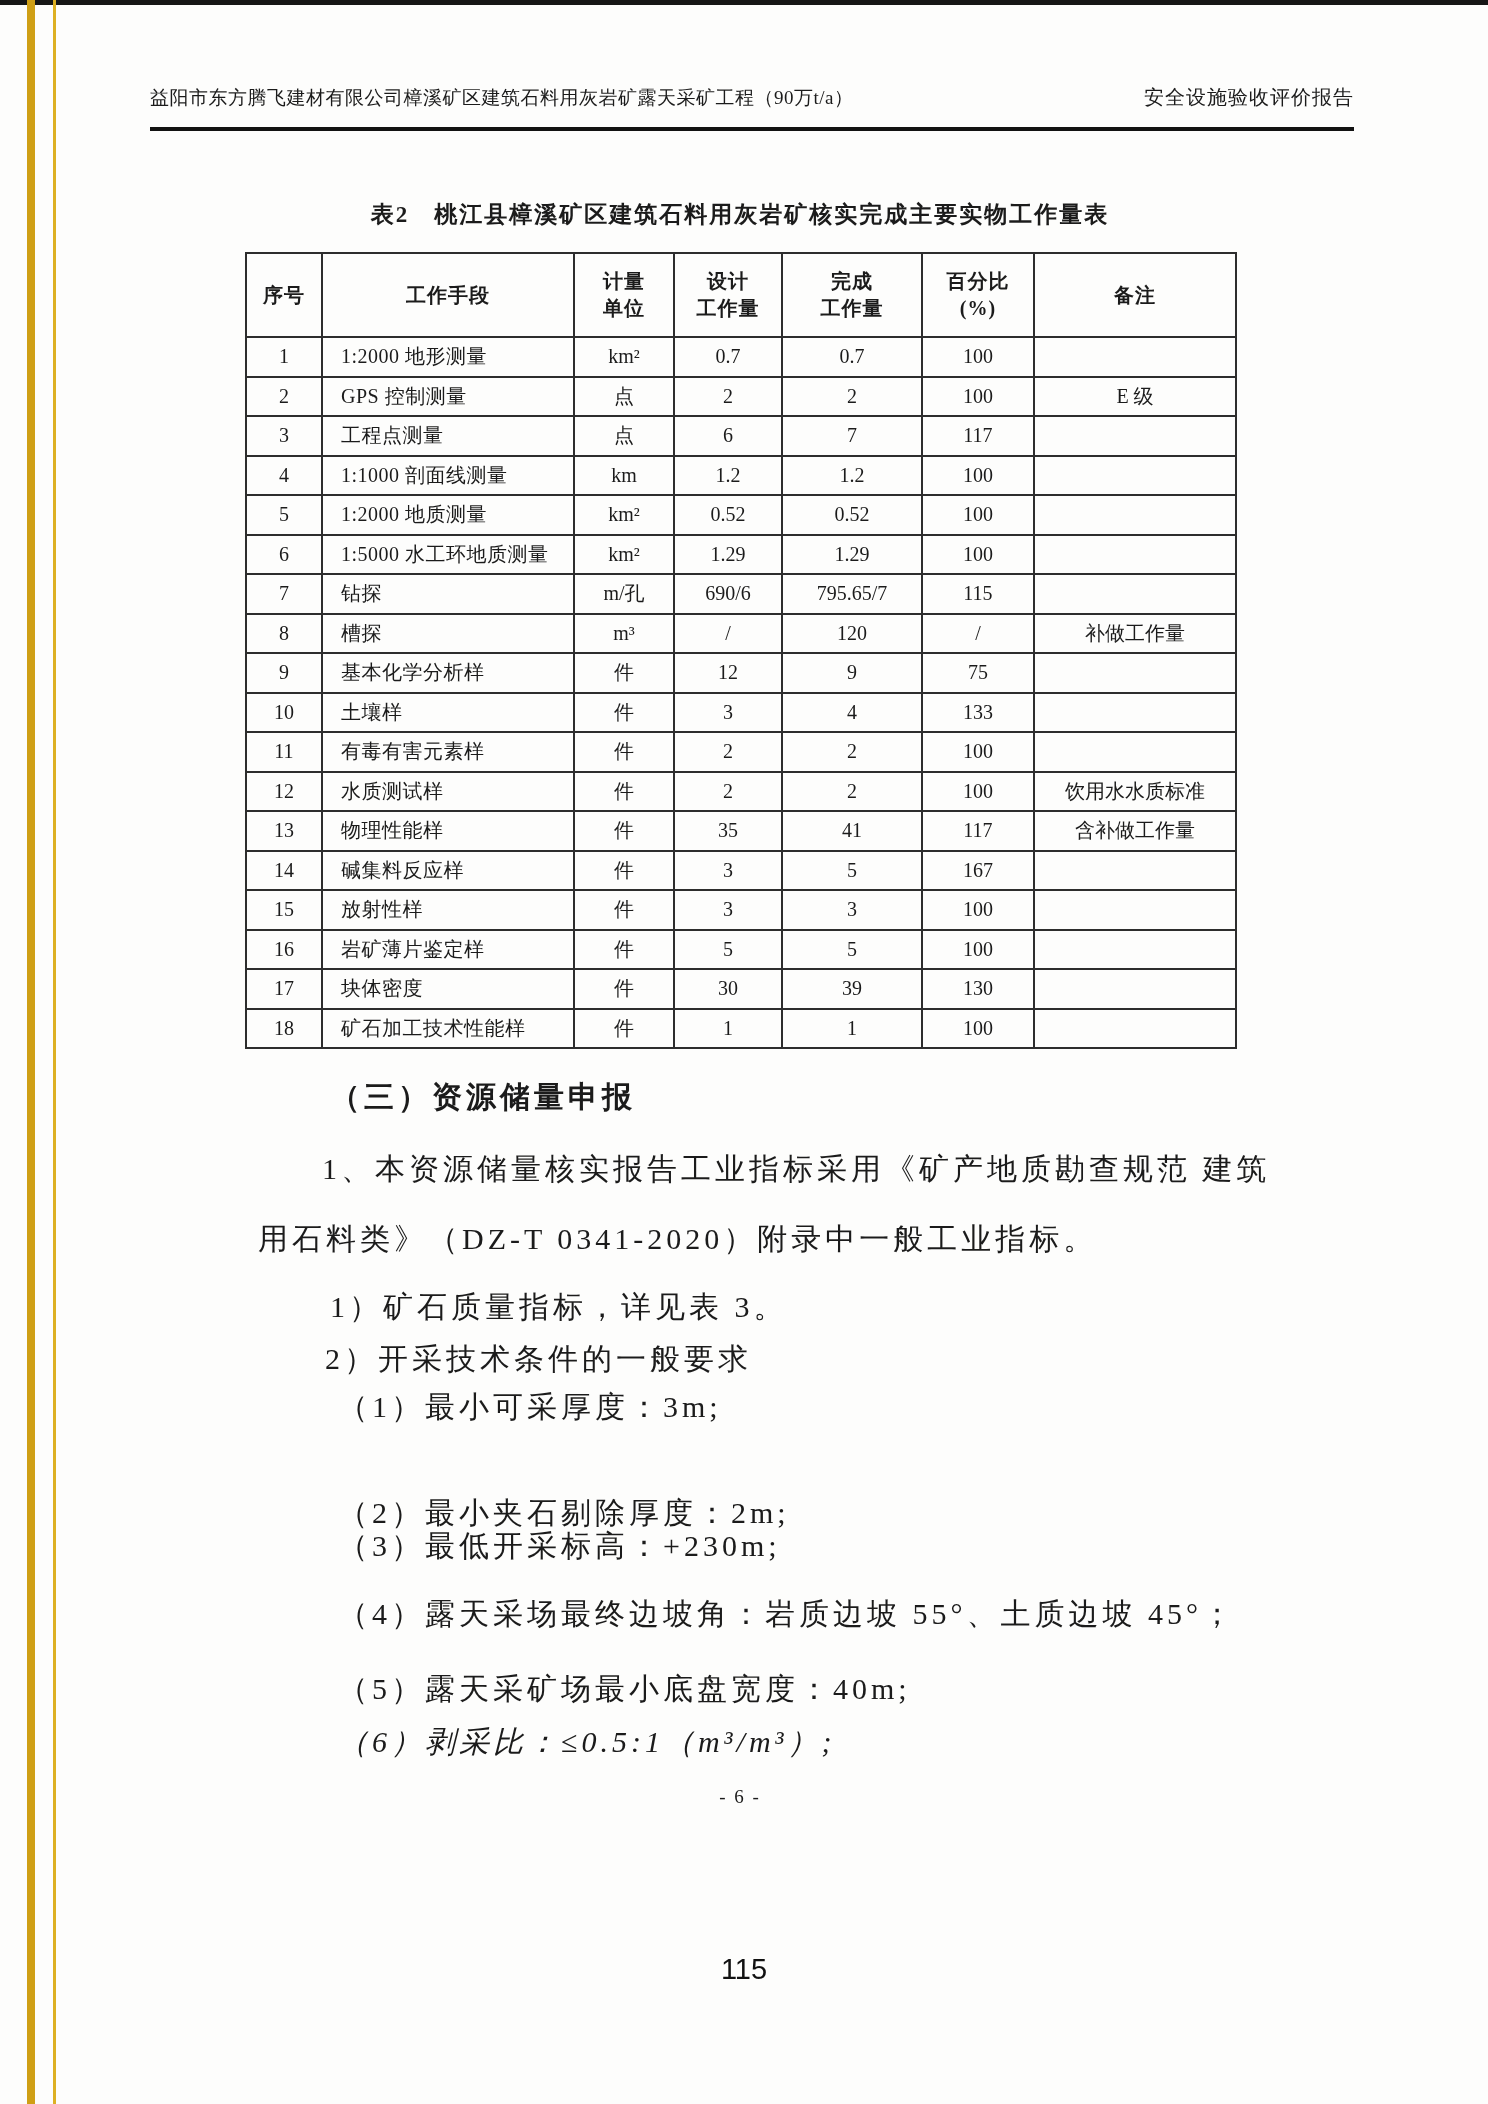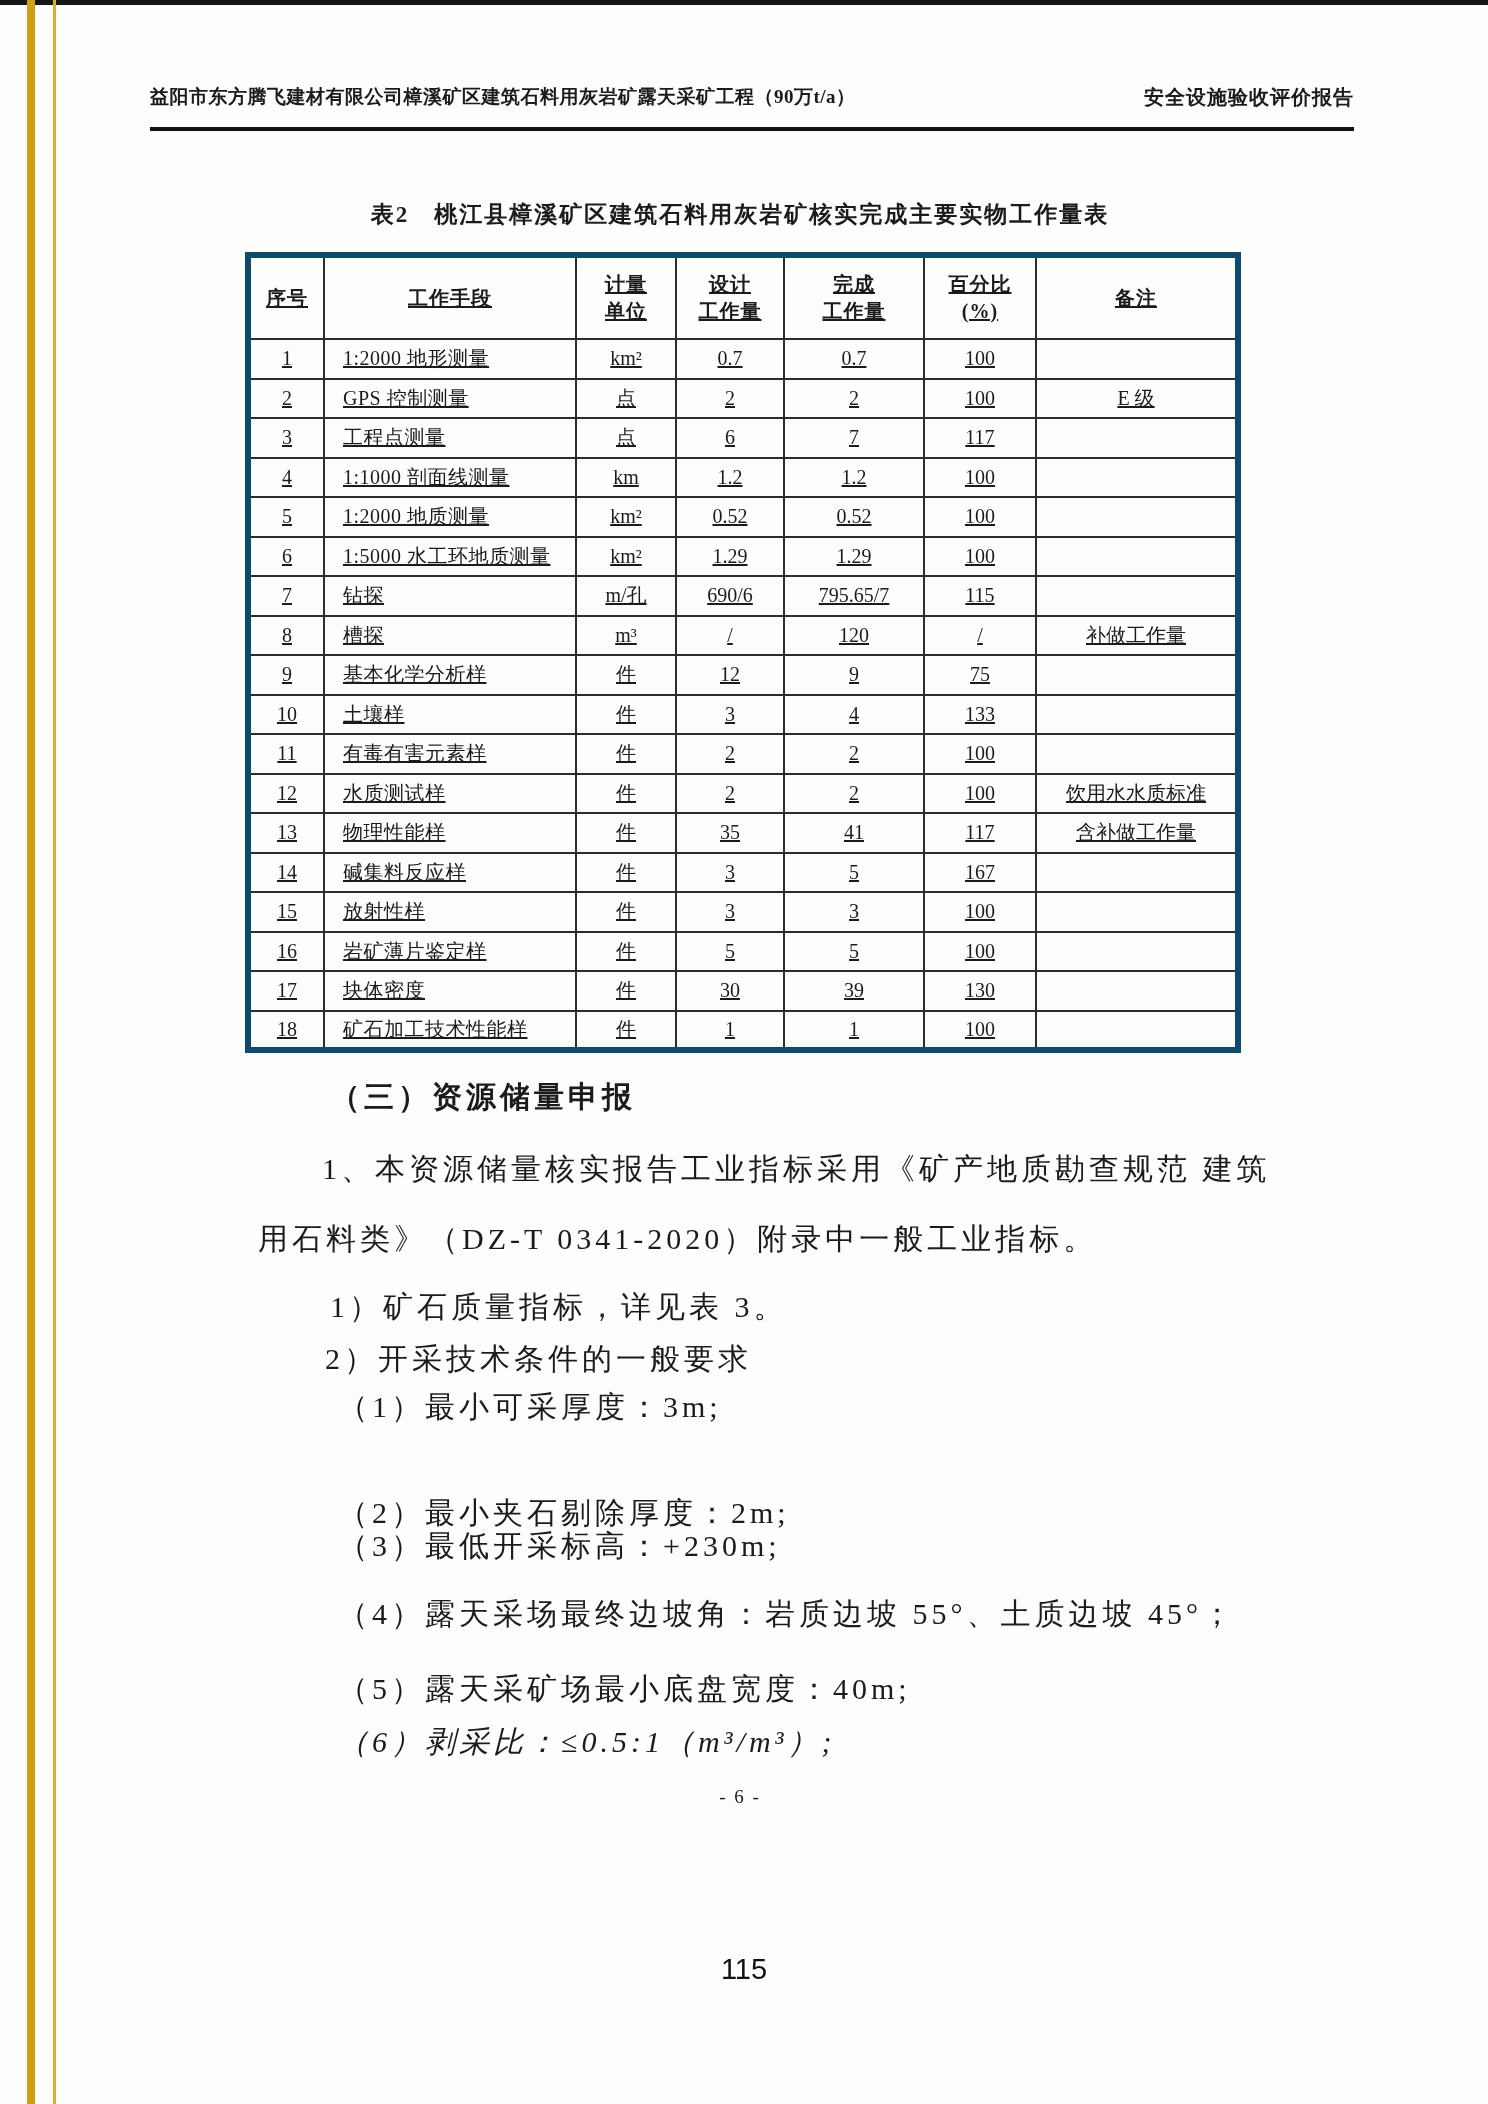--- a/index.html
+++ b/index.html
@@ -12,42 +12,42 @@
     overflow:hidden;
     font-family:"Liberation Serif","DejaVu Serif",serif;
     color:#1b1b1b;
   }
   .topline{position:absolute;top:0;left:0;right:0;height:5px;background:#161616;}
   .gold-a{position:absolute;top:0;bottom:0;left:27px;width:8px;background:#cf9f16;}
   .gold-b{position:absolute;top:0;bottom:0;left:53px;width:3px;background:#ddb024;}
 
   .hdr{
     position:absolute;top:84px;left:150px;width:1204px;
-    display:flex;justify-content:space-between;
-    font-weight:bold;
+    display:flex;justify-content:space-between;align-items:flex-end;
+    font-weight:normal;
   }
   .hdr .l{font-size:19px;letter-spacing:0.5px;}
   .hdr .r{font-size:20px;letter-spacing:1px;}
   .hdr-rule{position:absolute;top:127px;left:150px;width:1204px;height:4px;background:#121212;}
 
   .tbl-title{
     position:absolute;top:199px;left:245px;width:990px;
     text-align:center;font-size:23px;font-weight:bold;letter-spacing:2px;
   }
   table.work{
     position:absolute;top:252px;left:245px;width:990px;
     border-collapse:collapse;table-layout:fixed;
     font-size:20px;
   }
   table.work th,table.work td{
     border:2px solid #2d2d2d;
     text-align:center;vertical-align:middle;
     padding:0 4px;overflow:hidden;
   }
-  table.work{border:6px solid #0c4a6e;text-decoration:underline;}
+  table.work{border:1px solid #0c4a6e;}
   table.work thead tr{height:84px;}
   table.work tbody tr{height:39.5px;}
   table.work th{font-weight:600;white-space:pre-line;line-height:1.35;letter-spacing:1px;}
   table.work td.task{text-align:left;padding-left:18px;letter-spacing:0.5px;}
   table.work td.num{font-size:20px;}
 
   .bodyline{
     position:absolute;left:258px;width:1140px;
     font-size:30px;letter-spacing:4px;line-height:1.15;
     font-weight:500;white-space:nowrap;

